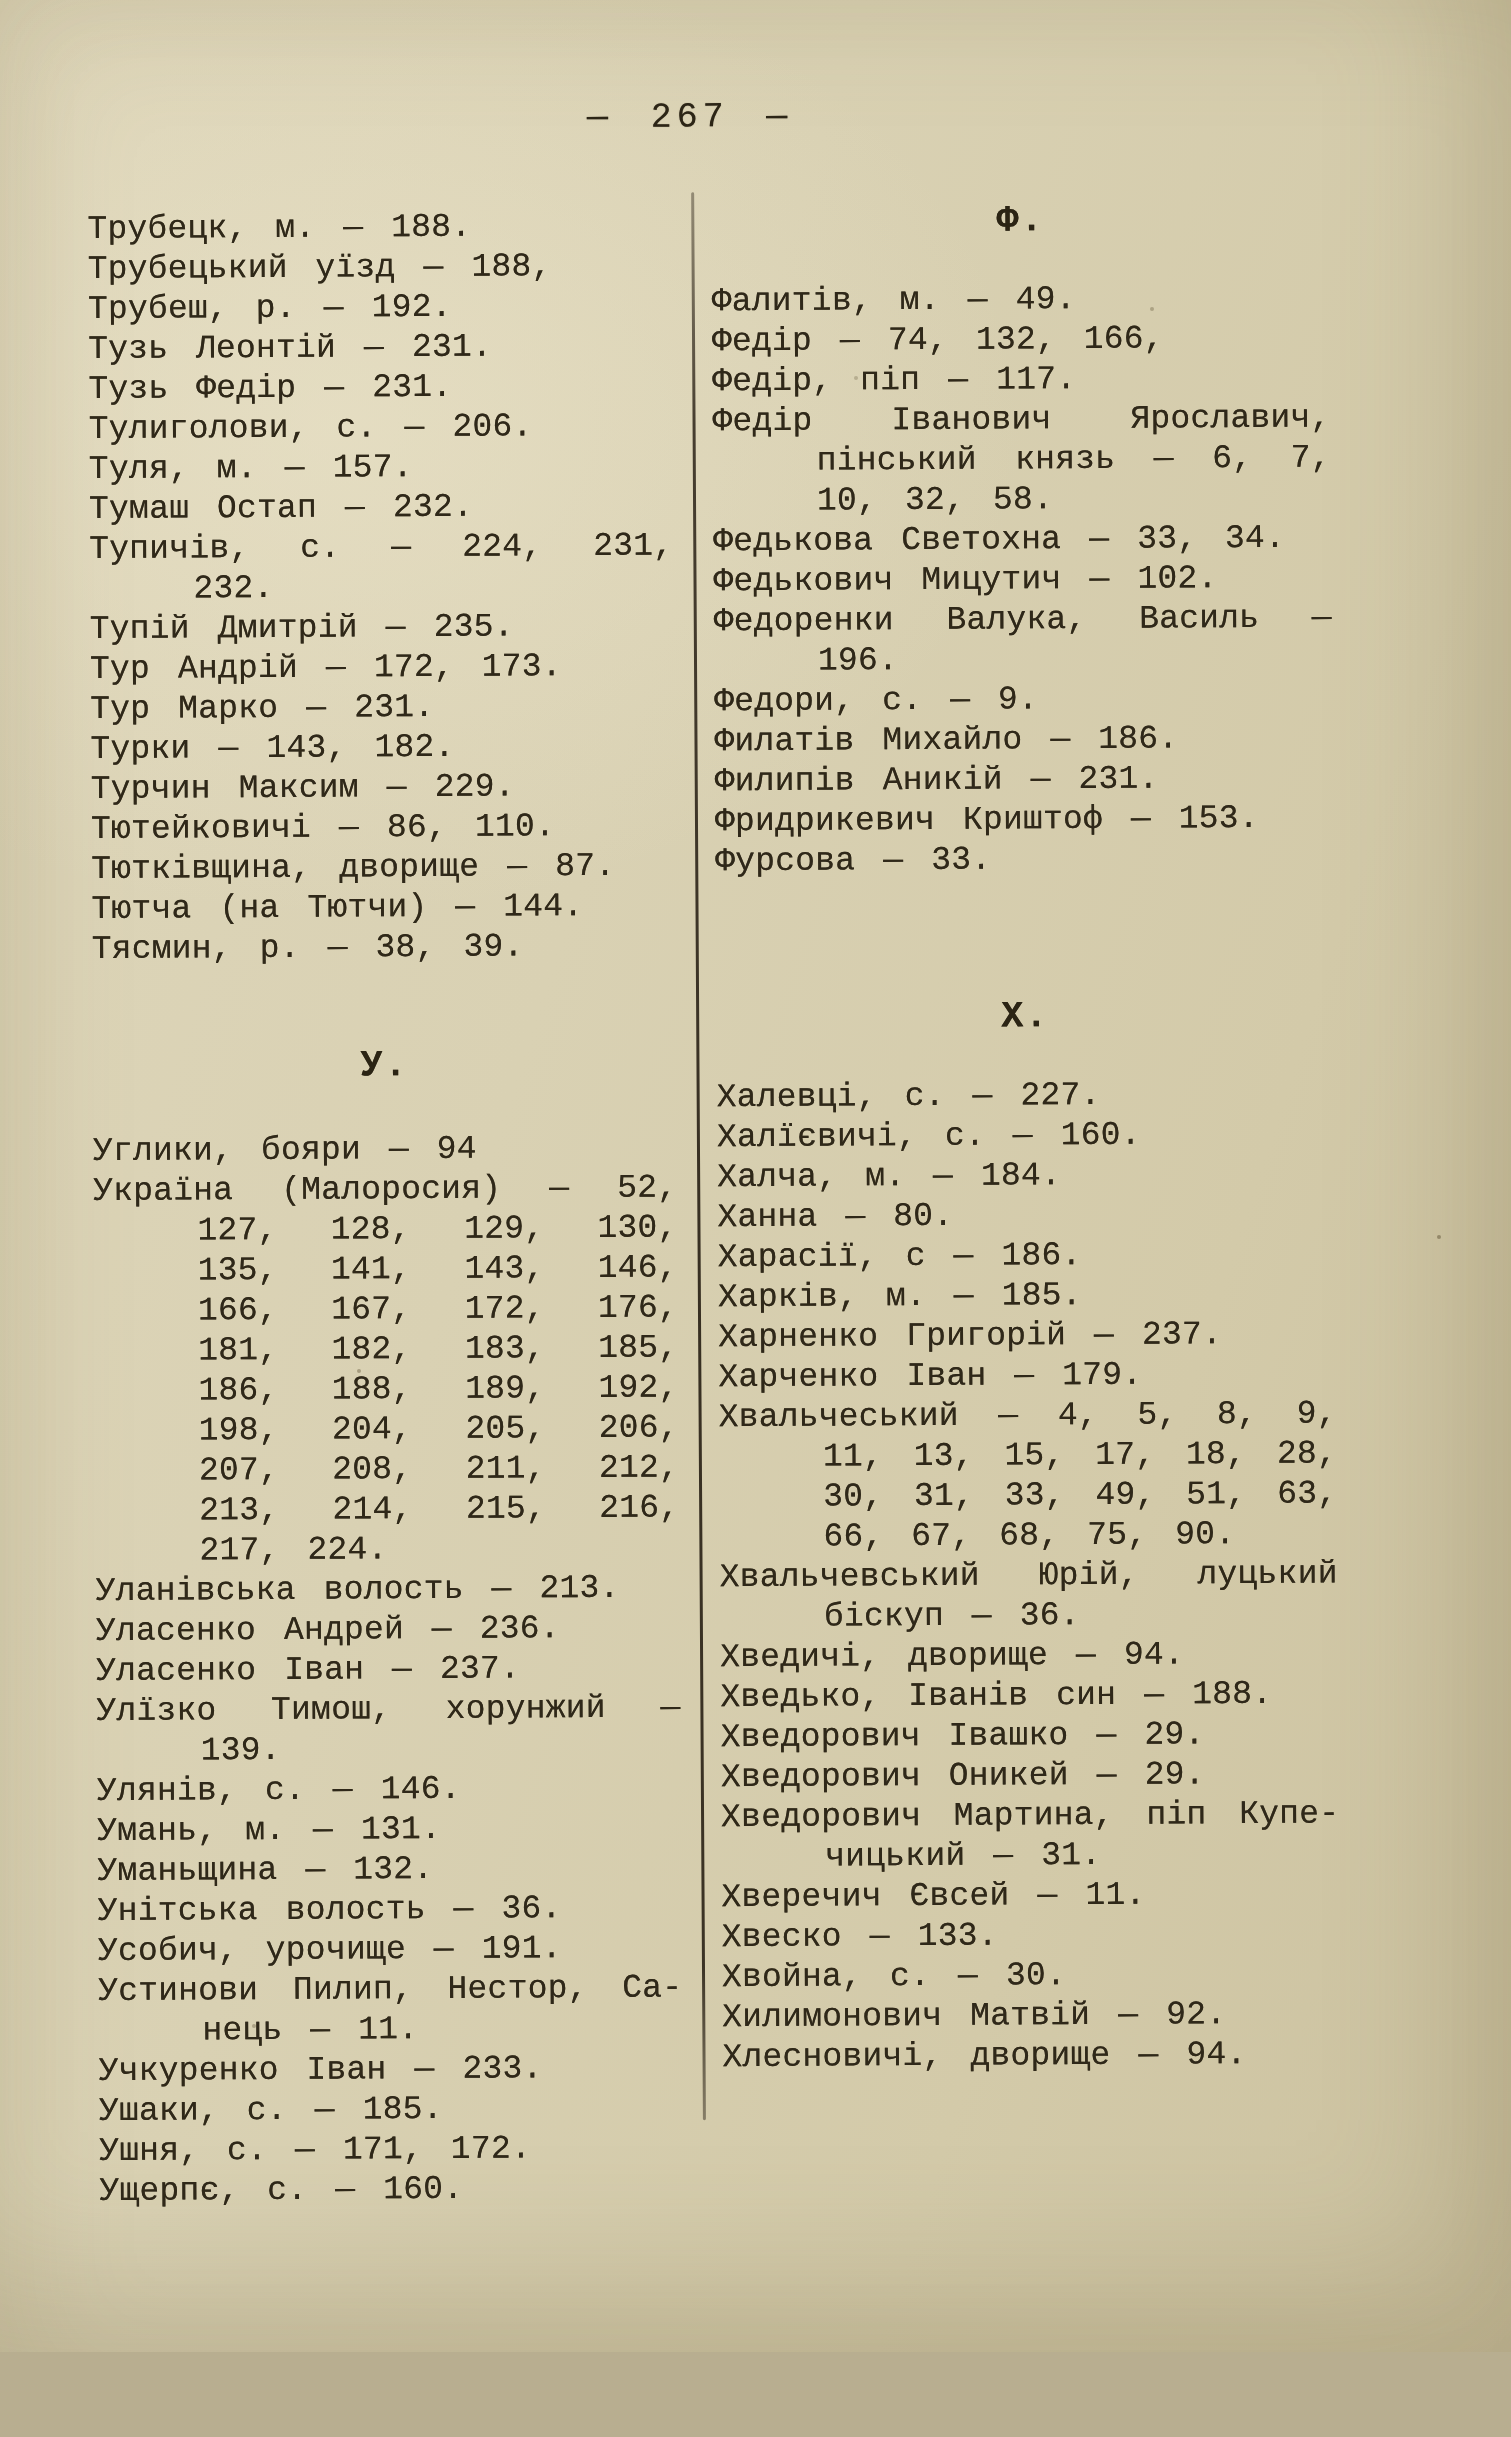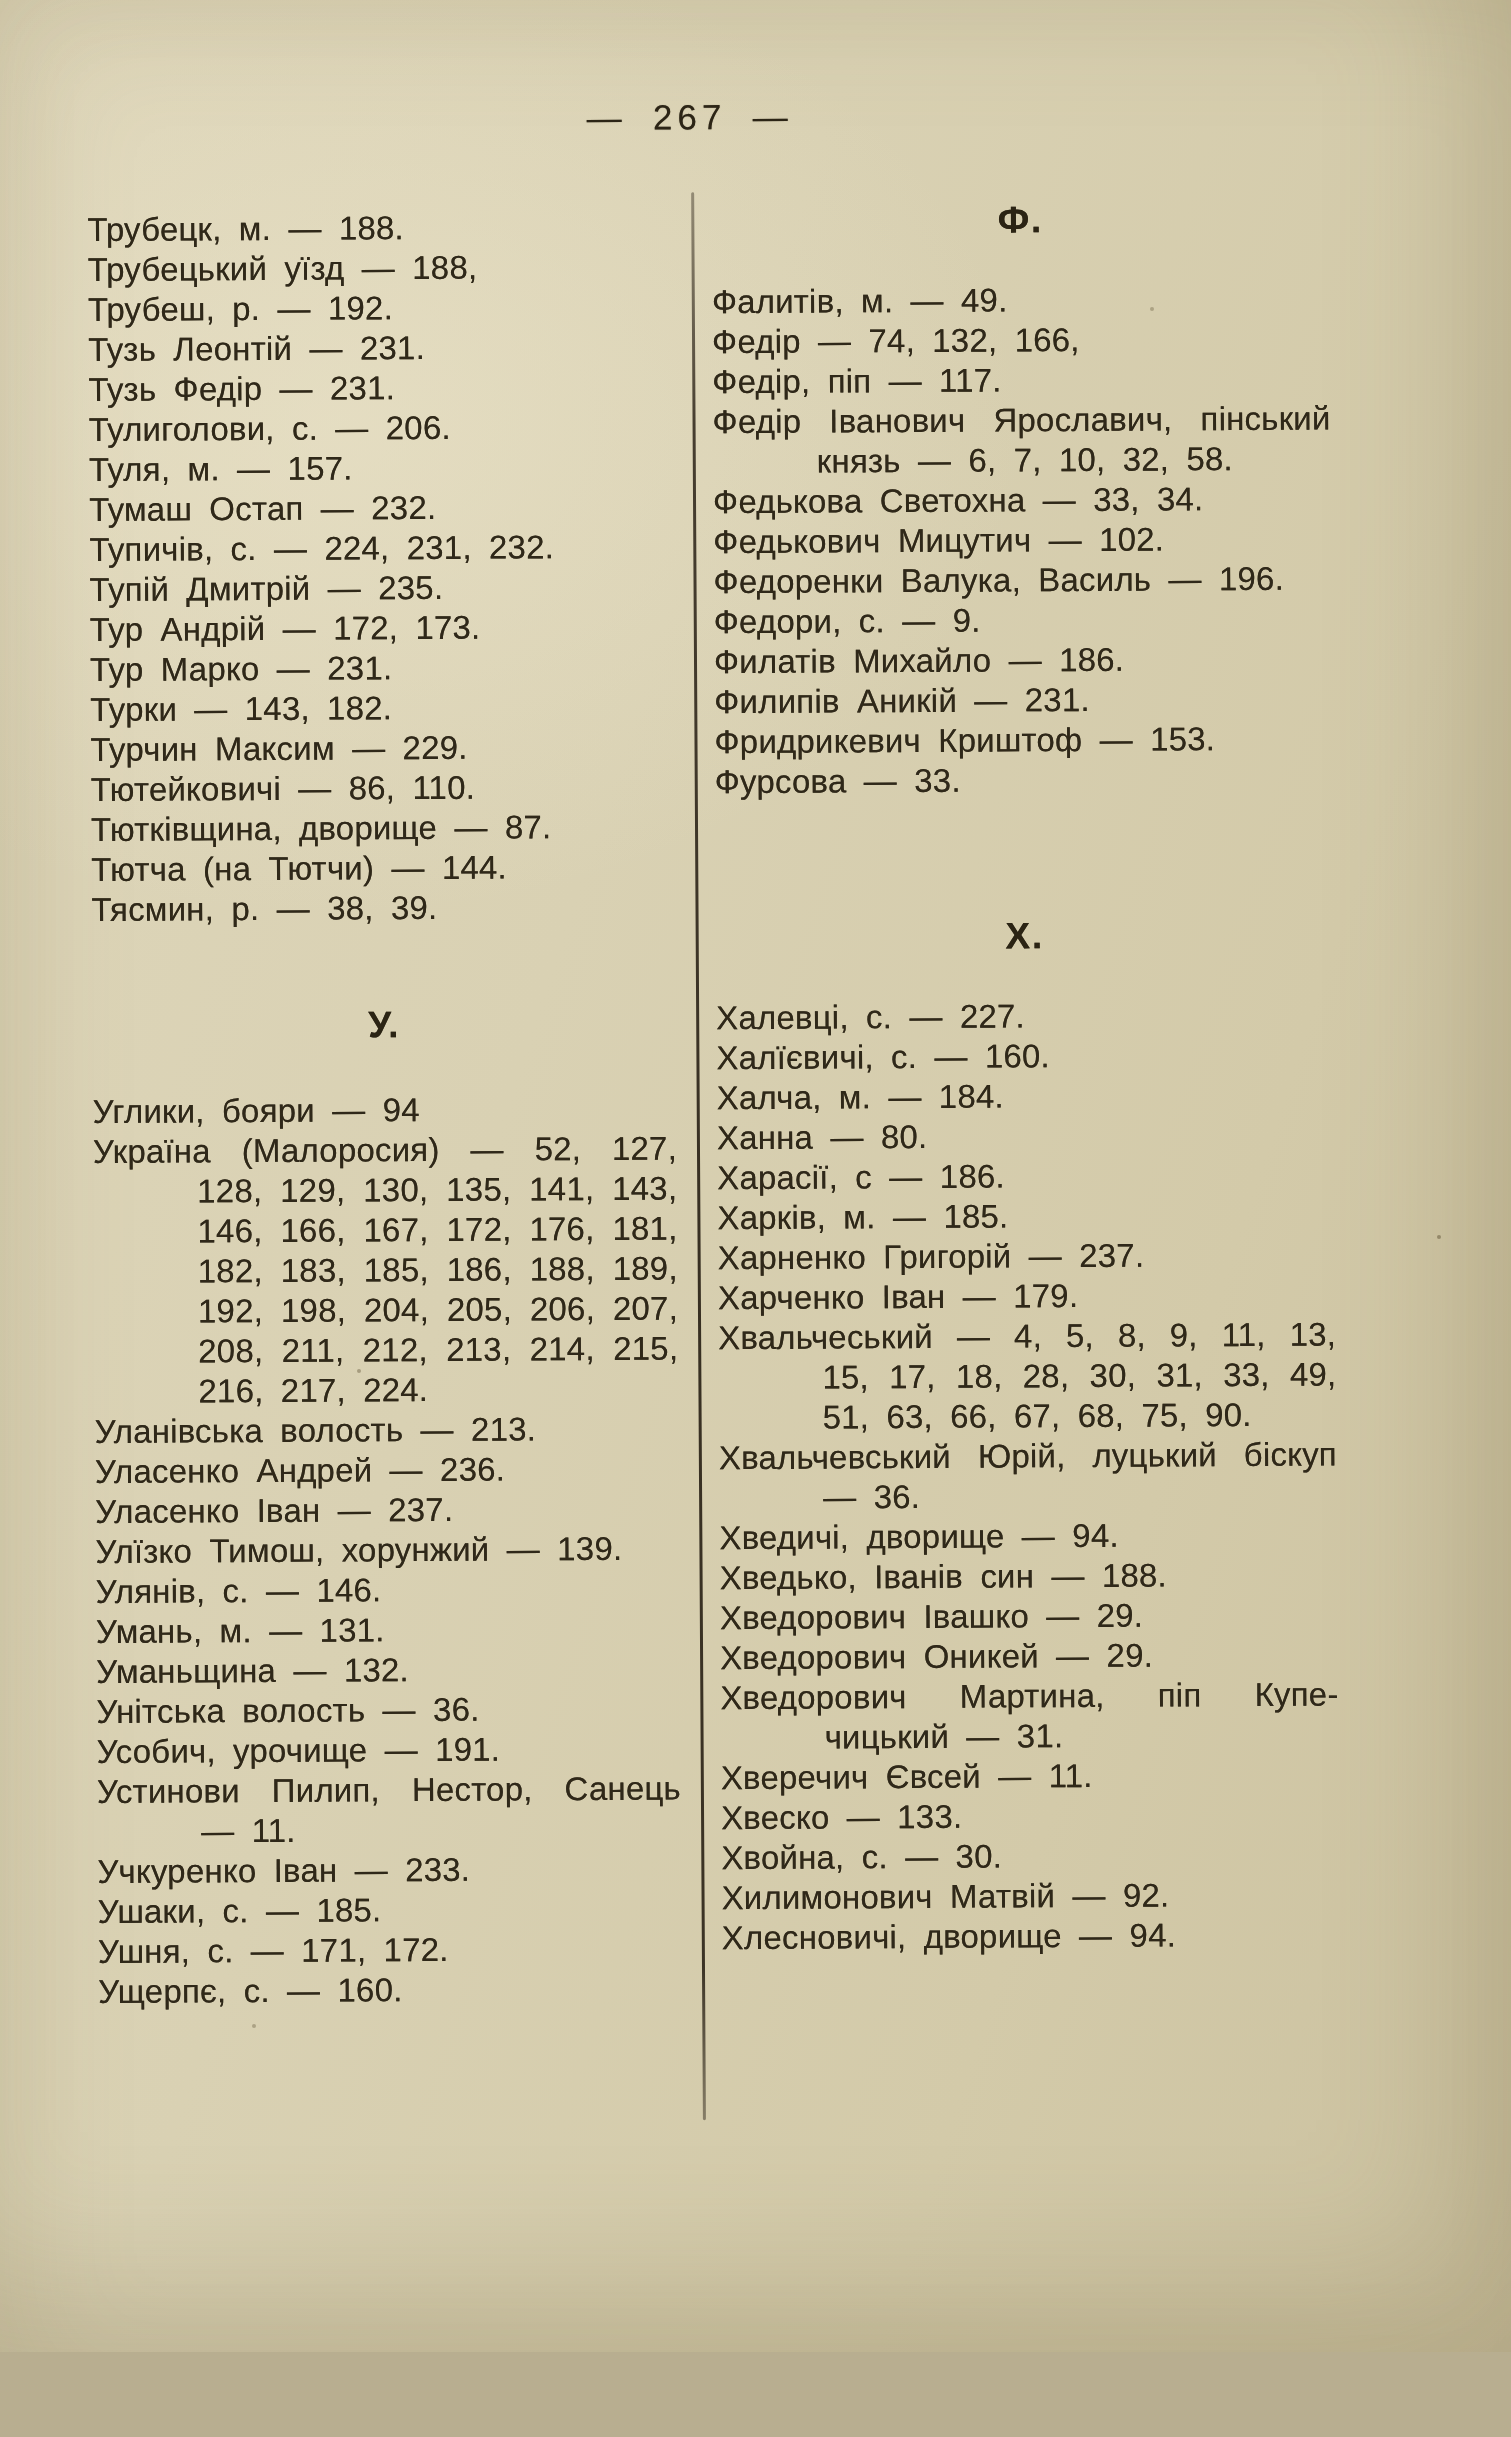--- a/index.html
+++ b/index.html
@@ -7,21 +7,21 @@
     position: relative;
     width: 1512px;
     height: 2352px;
     overflow: hidden;
     background:
       radial-gradient(ellipse 1156px 826px at 22% 18%, rgba(236,229,203,0.55), rgba(236,229,203,0) 60%),
       linear-gradient(108deg, #ded6ba 0%, #d9d1b3 38%, #d3caa9 72%, #cbc19f 100%);
     box-shadow:
       inset -58px -74px 132px rgba(118,103,68,0.22),
       inset 37px 29px 107px rgba(140,125,85,0.14);
-    font-family: Liberation Sans, sans-serif;
+    font-family: Liberation Mono, monospace;
     color: #2f2819;
   }
   .content {
     position: absolute;
     inset: 0;
     transform: rotate(-0.35deg);
     transform-origin: 50% 42%;
   }
   .page-number {
     position: absolute;

